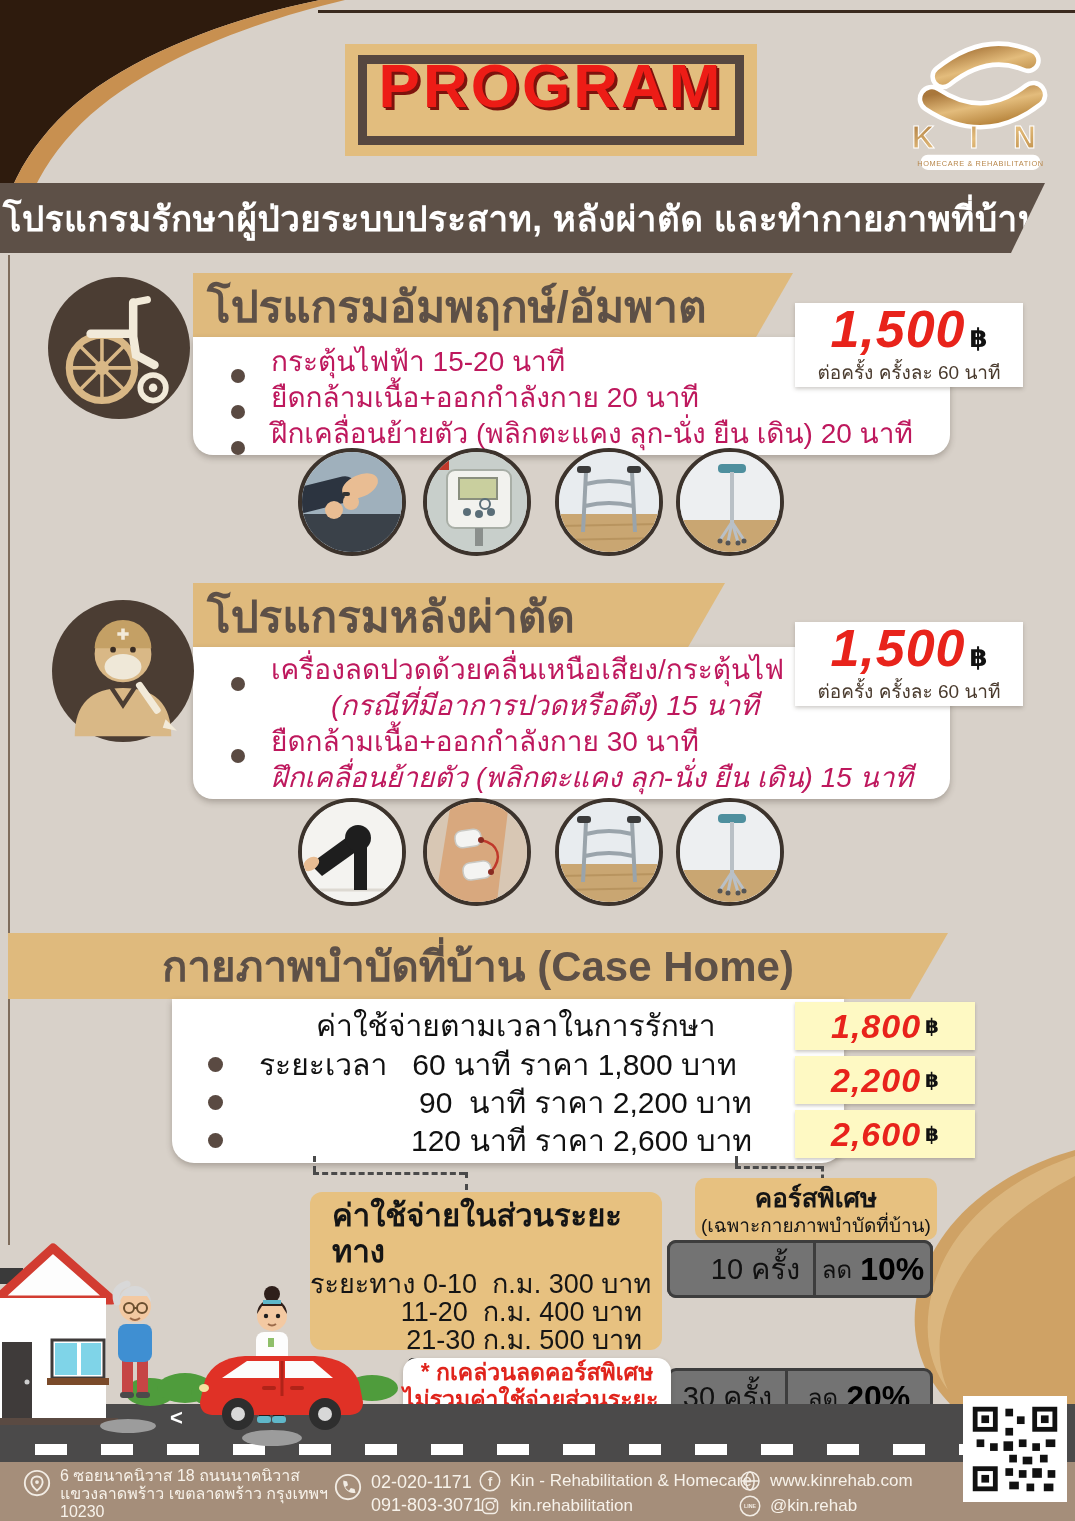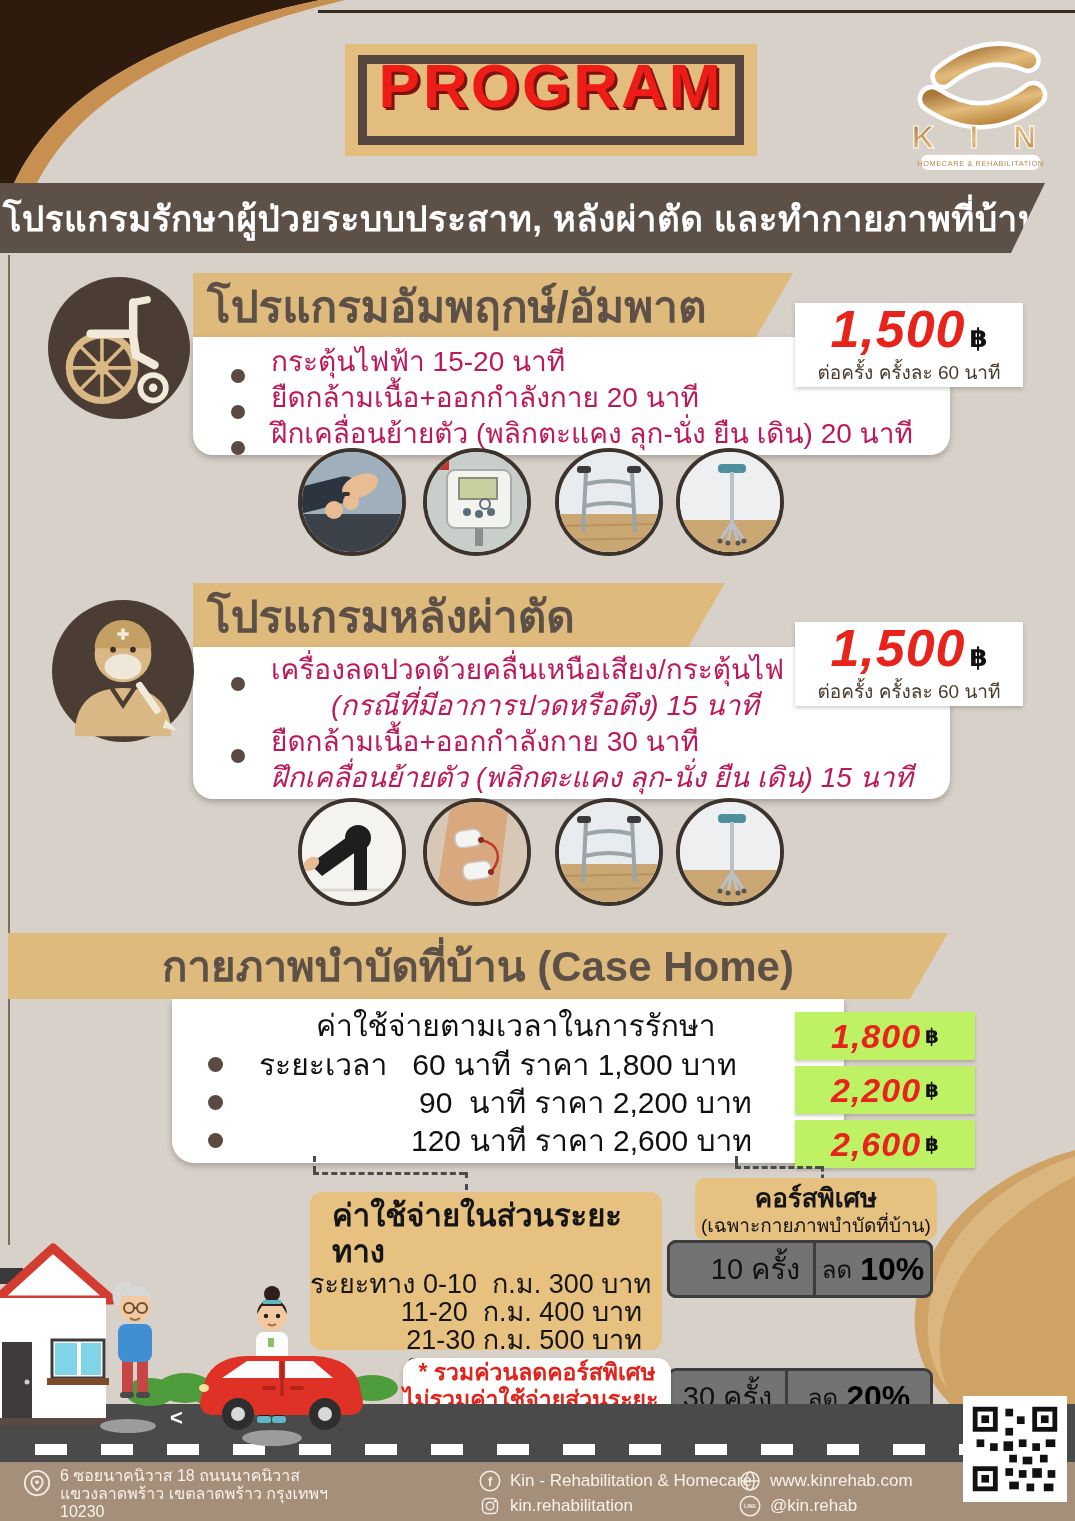--- a/index.html
+++ b/index.html
@@ -68,22 +68,22 @@
   .px1{left:298px;} .px2{left:423px;} .px3{left:555px;} .px4{left:676px;}
   .photo svg{display:block;}
 
   
   .ch-intro{font-size:30px;color:#111;height:40px;display:flex;align-items:center;margin-left:108px;}
   .ch-row{display:flex;align-items:center;height:38px;font-size:30px;color:#111;}
   .ch-row .dot{width:15px;height:15px;border-radius:50%;background:#5A4A42;margin-right:0;flex:0 0 auto;}
   .ch-l0{margin-left:36px;} .ch-l1{margin-left:196px;} .ch-l2{margin-left:188px;}
 
   
-  .tag{width:180px;height:48px;background:#bef264;display:flex;align-items:center;justify-content:center;
-    box-shadow:0 2px 3px rgba(60,50,40,.25);margin-top:10px;}
+  .tag{width:180px;height:48px;background:#fef9c3;display:flex;align-items:center;justify-content:center;
+    box-shadow:0 2px 3px rgba(60,50,40,.25);}
   .tag .price-big{font-size:34px;}
   .tag .baht{font-size:20px;}
   .tg1{left:795px;top:1002px;} .tg2{left:795px;top:1056px;} .tg3{left:795px;top:1110px;}
 
   
   .dashv{border-left:3px dashed #4A4A4A;width:0;}
   .dashh{border-top:3px dashed #4A4A4A;height:0;}
 
   
   .dist-box{left:310px;top:1192px;width:352px;height:158px;background:#E7C180;border-radius:12px;padding-top:6px;}
@@ -438,21 +438,21 @@
   </div>
   <div class="course-row cr3">
     <div class="course-times">30 ครั้ง</div>
     <div class="course-disc">
         <span class="pfx">ลด</span>
         <span class="pct">20%</span>
       </div>
   </div>
 
   <div class="abs note-box">
-    <div>* รวมค่วนลดคอร์สพิเศษ</div>
+    <div>* กเคล่วนลดคอร์สพิเศษ</div>
     <div>ไม่รวมค่าใช้จ่ายส่วนระยะทาง</div>
   </div>
 
   <div class="abs road"></div>
   <svg class="abs" style="left:0;top:1230px" width="400" height="235" viewBox="0 0 400 235">
 
     <rect x="11" y="38" width="3" height="62" fill="#3E3E3E"></rect>
     <rect x="0" y="38" width="23" height="16" fill="#3A3A3A"></rect>
 
     <polygon points="-4,70 53,18 112,70" fill="#FDFDFD" stroke="#D23C31" stroke-width="9" stroke-linejoin="round"></polygon>
@@ -567,20 +567,30 @@
         <circle cx="16" cy="16" r="13" fill="none" stroke="#F2ECE4" stroke-width="2"></circle>
         <path d="M16,9 c3.5,0 6,2.6 6,5.8 0,4.2 -6,9.2 -6,9.2 s-6,-5 -6,-9.2 c0,-3.2 2.5,-5.8 6,-5.8 z" fill="none" stroke="#F2ECE4" stroke-width="2"></path>
         <circle cx="16" cy="15" r="2" fill="#F2ECE4"></circle>
       </svg>
       <div class="txt">
         <div>6 ซอยนาคนิวาส 18 ถนนนาคนิวาส</div>
         <div>แขวงลาดพร้าว เขตลาดพร้าว กรุงเทพฯ</div>
         <div>10230</div>
       </div>
     </div>
+    <div class="f-item f-phone">
+      <svg width="30" height="32" viewBox="0 0 32 32">
+        <circle cx="16" cy="16" r="13" fill="none" stroke="#F2ECE4" stroke-width="2"></circle>
+        <path d="M11,9 l4,1 1,4 -3,2 a10,10 0 0 0 4,4 l2,-3 4,1 1,4 c-7,2 -14,-5 -13,-13 z" fill="#F2ECE4"></path>
+      </svg>
+      <div class="txt">
+        <div>02-020-1171</div>
+        <div>091-803-3071</div>
+      </div>
+    </div>
     <div class="f-item f-fb">
       <svg width="24" height="24" viewBox="0 0 32 32">
         <circle cx="16" cy="16" r="13" fill="none" stroke="#F2ECE4" stroke-width="2"></circle>
         <text x="16" y="23" text-anchor="middle" font-size="17" font-weight="bold" fill="#F2ECE4">f</text>
       </svg>
       <span class="txt">Kin - Rehabilitation &amp; Homecare</span>
     </div>
     <div class="f-item f-ig">
       <svg width="24" height="24" viewBox="0 0 32 32">
         <rect x="6" y="6" width="20" height="20" rx="6" fill="none" stroke="#F2ECE4" stroke-width="2"></rect>

